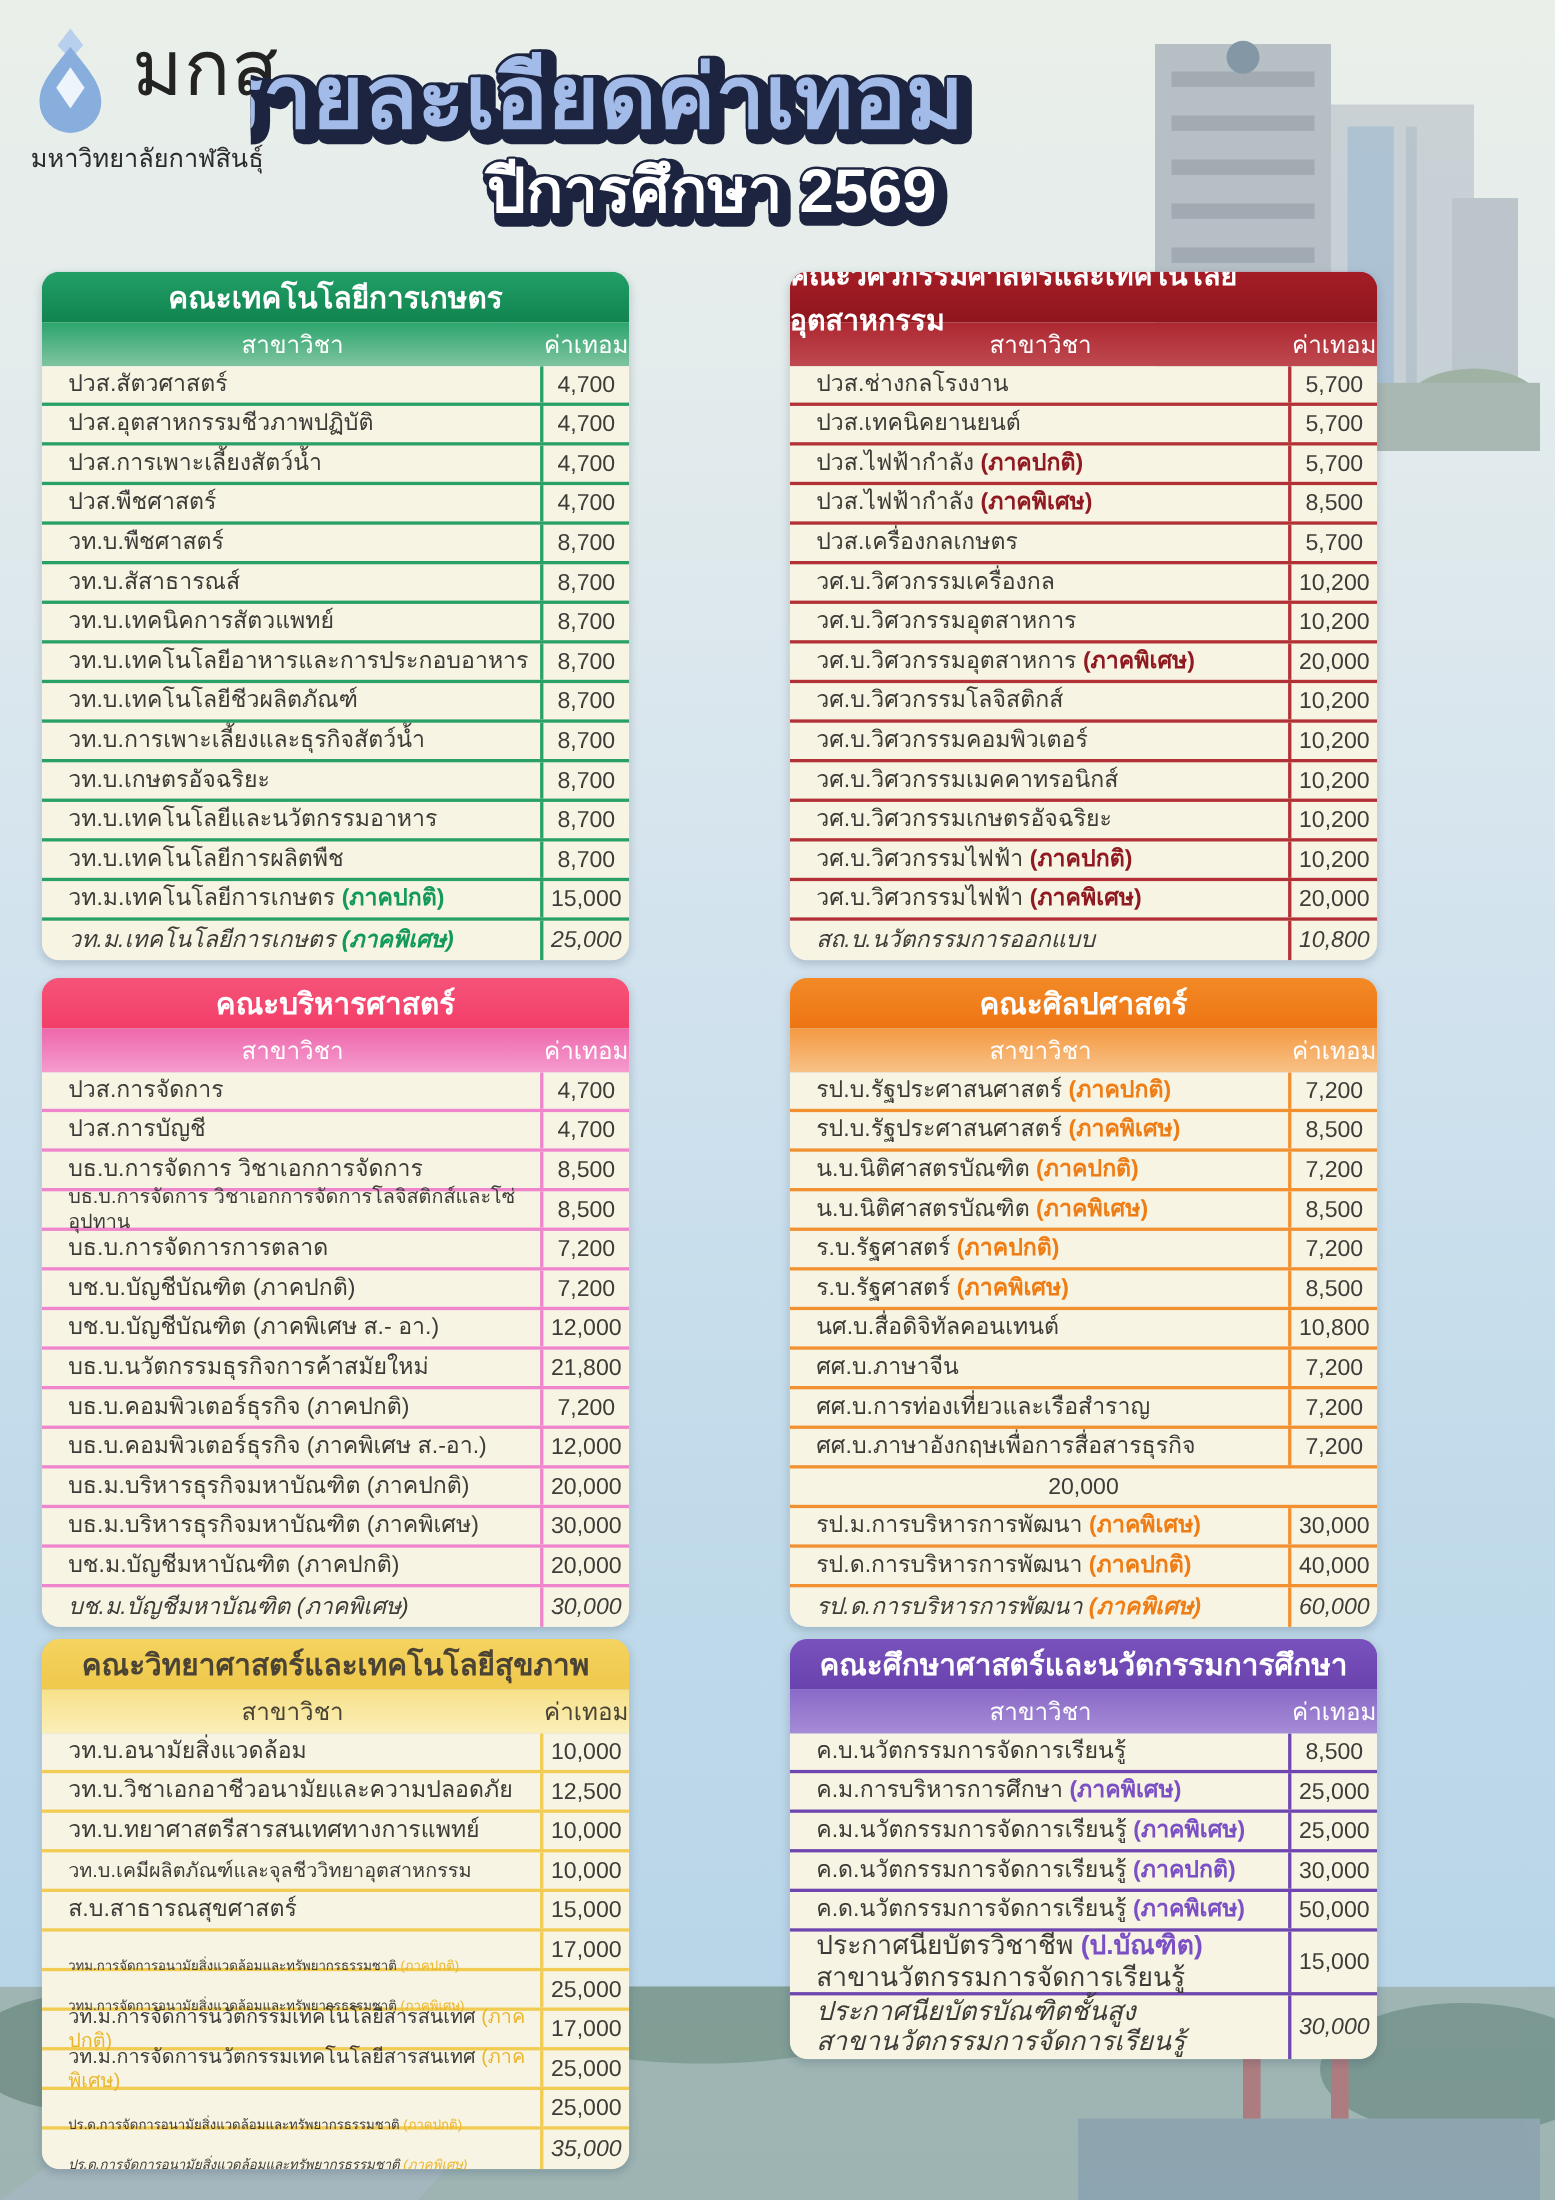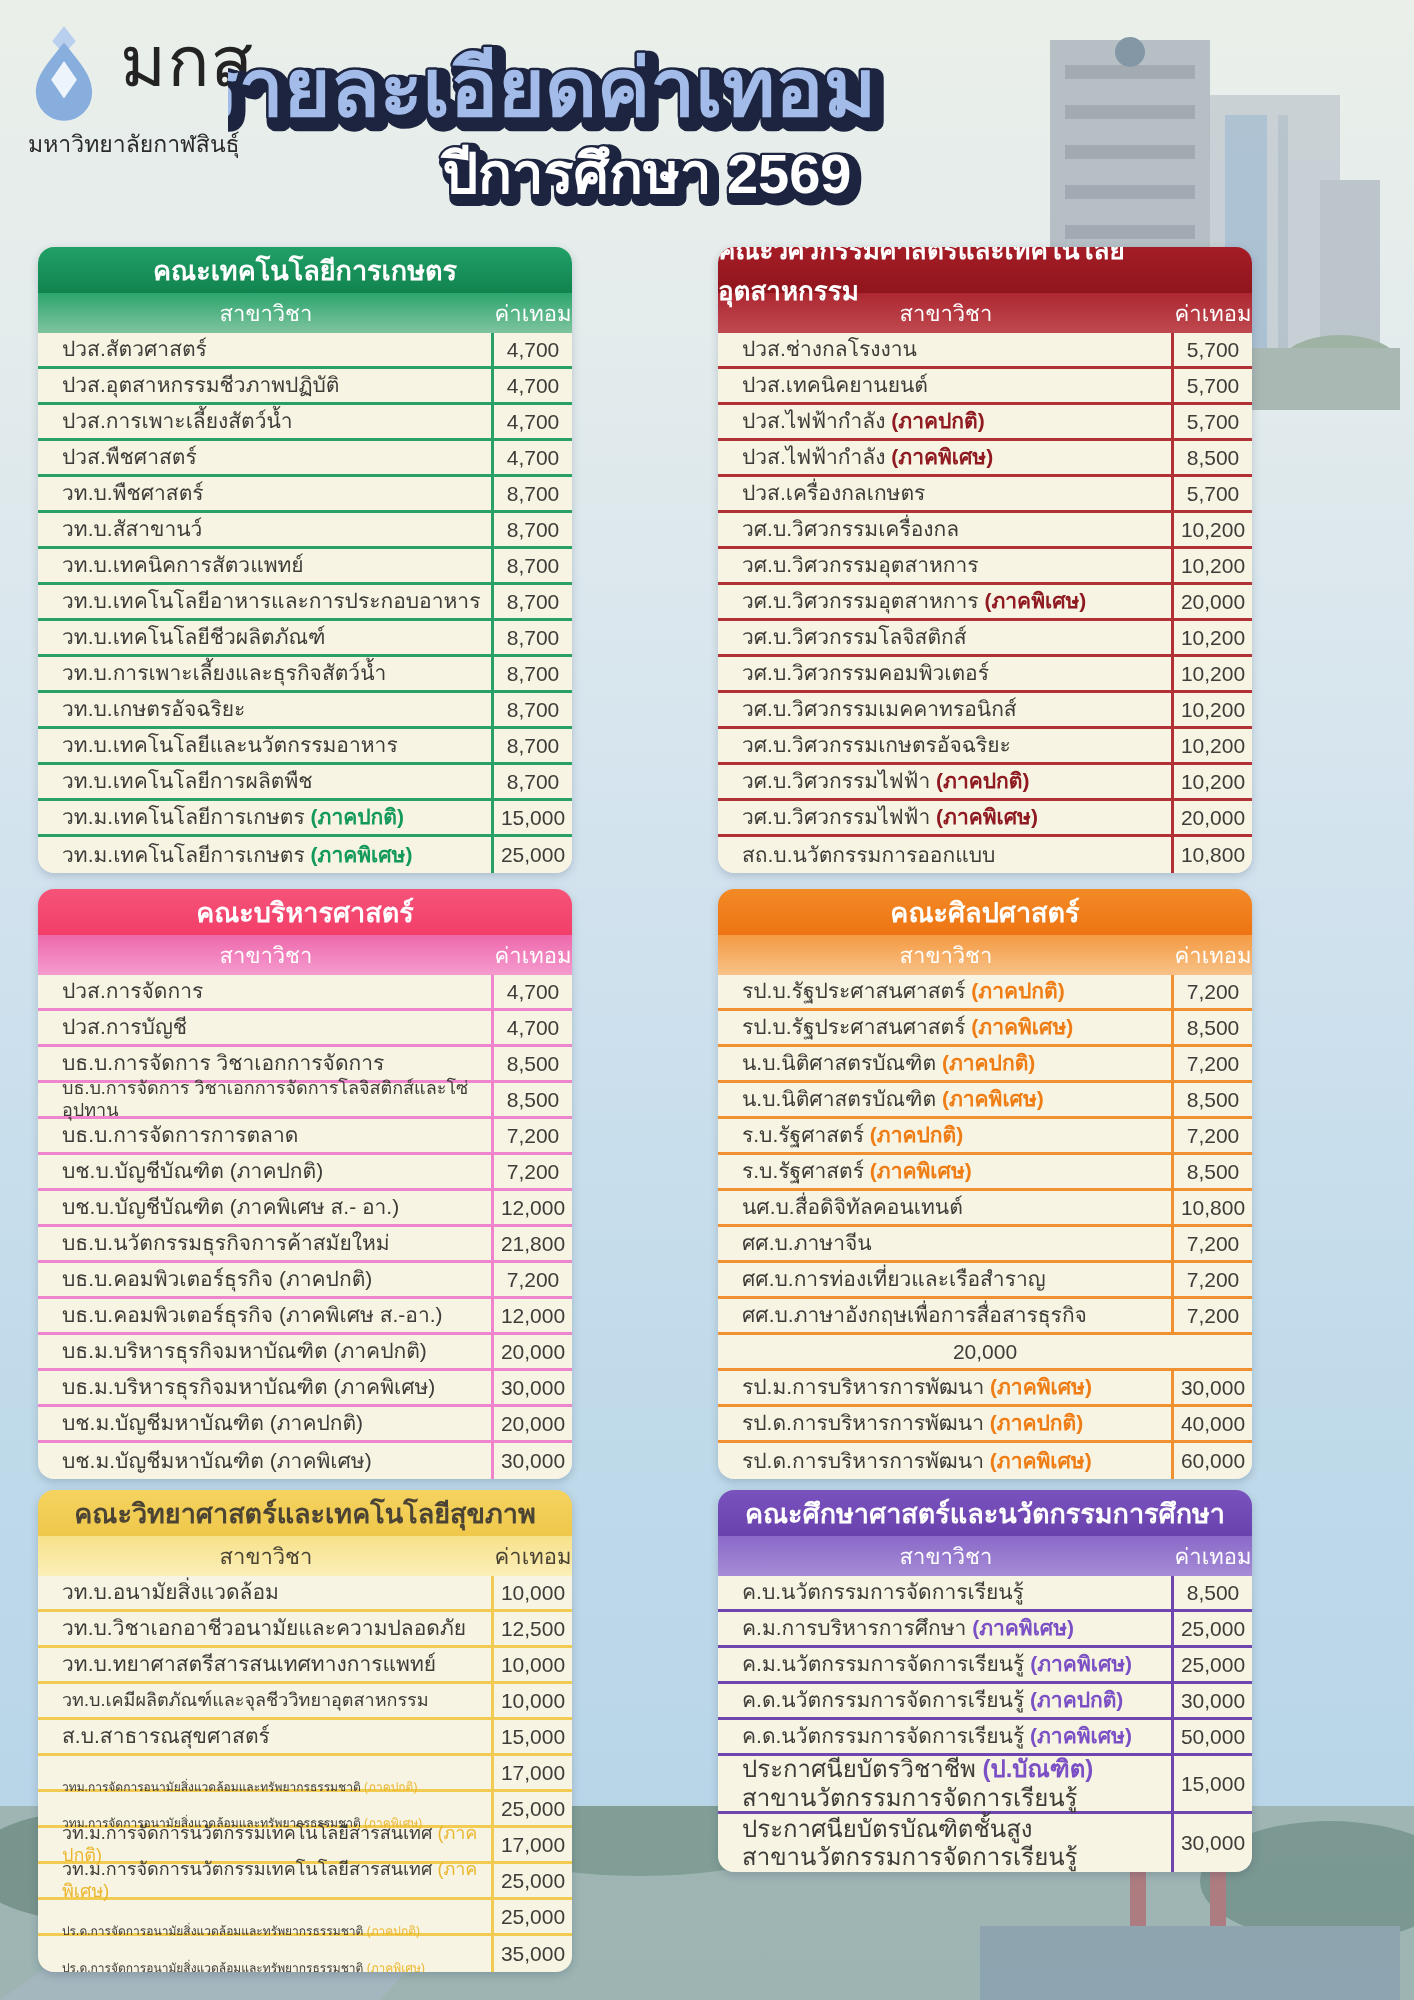--- a/index.html
+++ b/index.html
@@ -27,21 +27,21 @@
   .t-title{height:46px;display:flex;align-items:center;justify-content:center;
            font-weight:bold;font-size:27px;color:var(--tt);
            background:linear-gradient(180deg,var(--t1),var(--t2));}
   .t-band{height:40px;display:flex;color:var(--tt);font-size:22px;
           background:linear-gradient(180deg,var(--h1),var(--h2));}
   .bh{display:flex;align-items:center;justify-content:center;}
   .bh-subject{width:456px;}
   .bh-fee{flex:1;}
   .t-body{background:#f8f4e3;}
   .row{display:flex;height:36px;border-bottom:3px solid var(--b);box-sizing:border-box;}
-  .row:last-child{border-bottom:none;}
+  .row:last-child{border-bottom:none;font-style:italic;}
   .row.tall{height:58px;}
   .c-subject{width:456px;border-right:3px solid var(--b);box-sizing:border-box;
              display:flex;align-items:center;padding-left:24px;padding-right:6px;
              color:#3e3c38;}
   .c-subject .inner{font-size:21px;line-height:1.18;}
   .small .inner{font-size:18px;}
   .xsmall .inner{font-size:12px;margin-top:29px;}
   .tall .inner{font-size:24px;}
   .note{font-weight:bold;color:var(--n);}
   .note.thin{font-weight:normal;}
@@ -136,21 +136,21 @@
           <div class="c-fee">4,700</div>
         </div>
         <div class="row">
           <div class="c-subject">
             <span class="inner"><span>วท.บ.พืชศาสตร์</span></span>
           </div>
           <div class="c-fee">8,700</div>
         </div>
         <div class="row">
           <div class="c-subject">
-            <span class="inner"><span>วท.บ.สัสาขานว์</span></span>
+            <span class="inner"><span>วท.บ.สัสาธารณส์</span></span>
           </div>
           <div class="c-fee">8,700</div>
         </div>
         <div class="row">
           <div class="c-subject">
             <span class="inner"><span>วท.บ.เทคนิคการสัตวแพทย์</span></span>
           </div>
           <div class="c-fee">8,700</div>
         </div>
         <div class="row">

